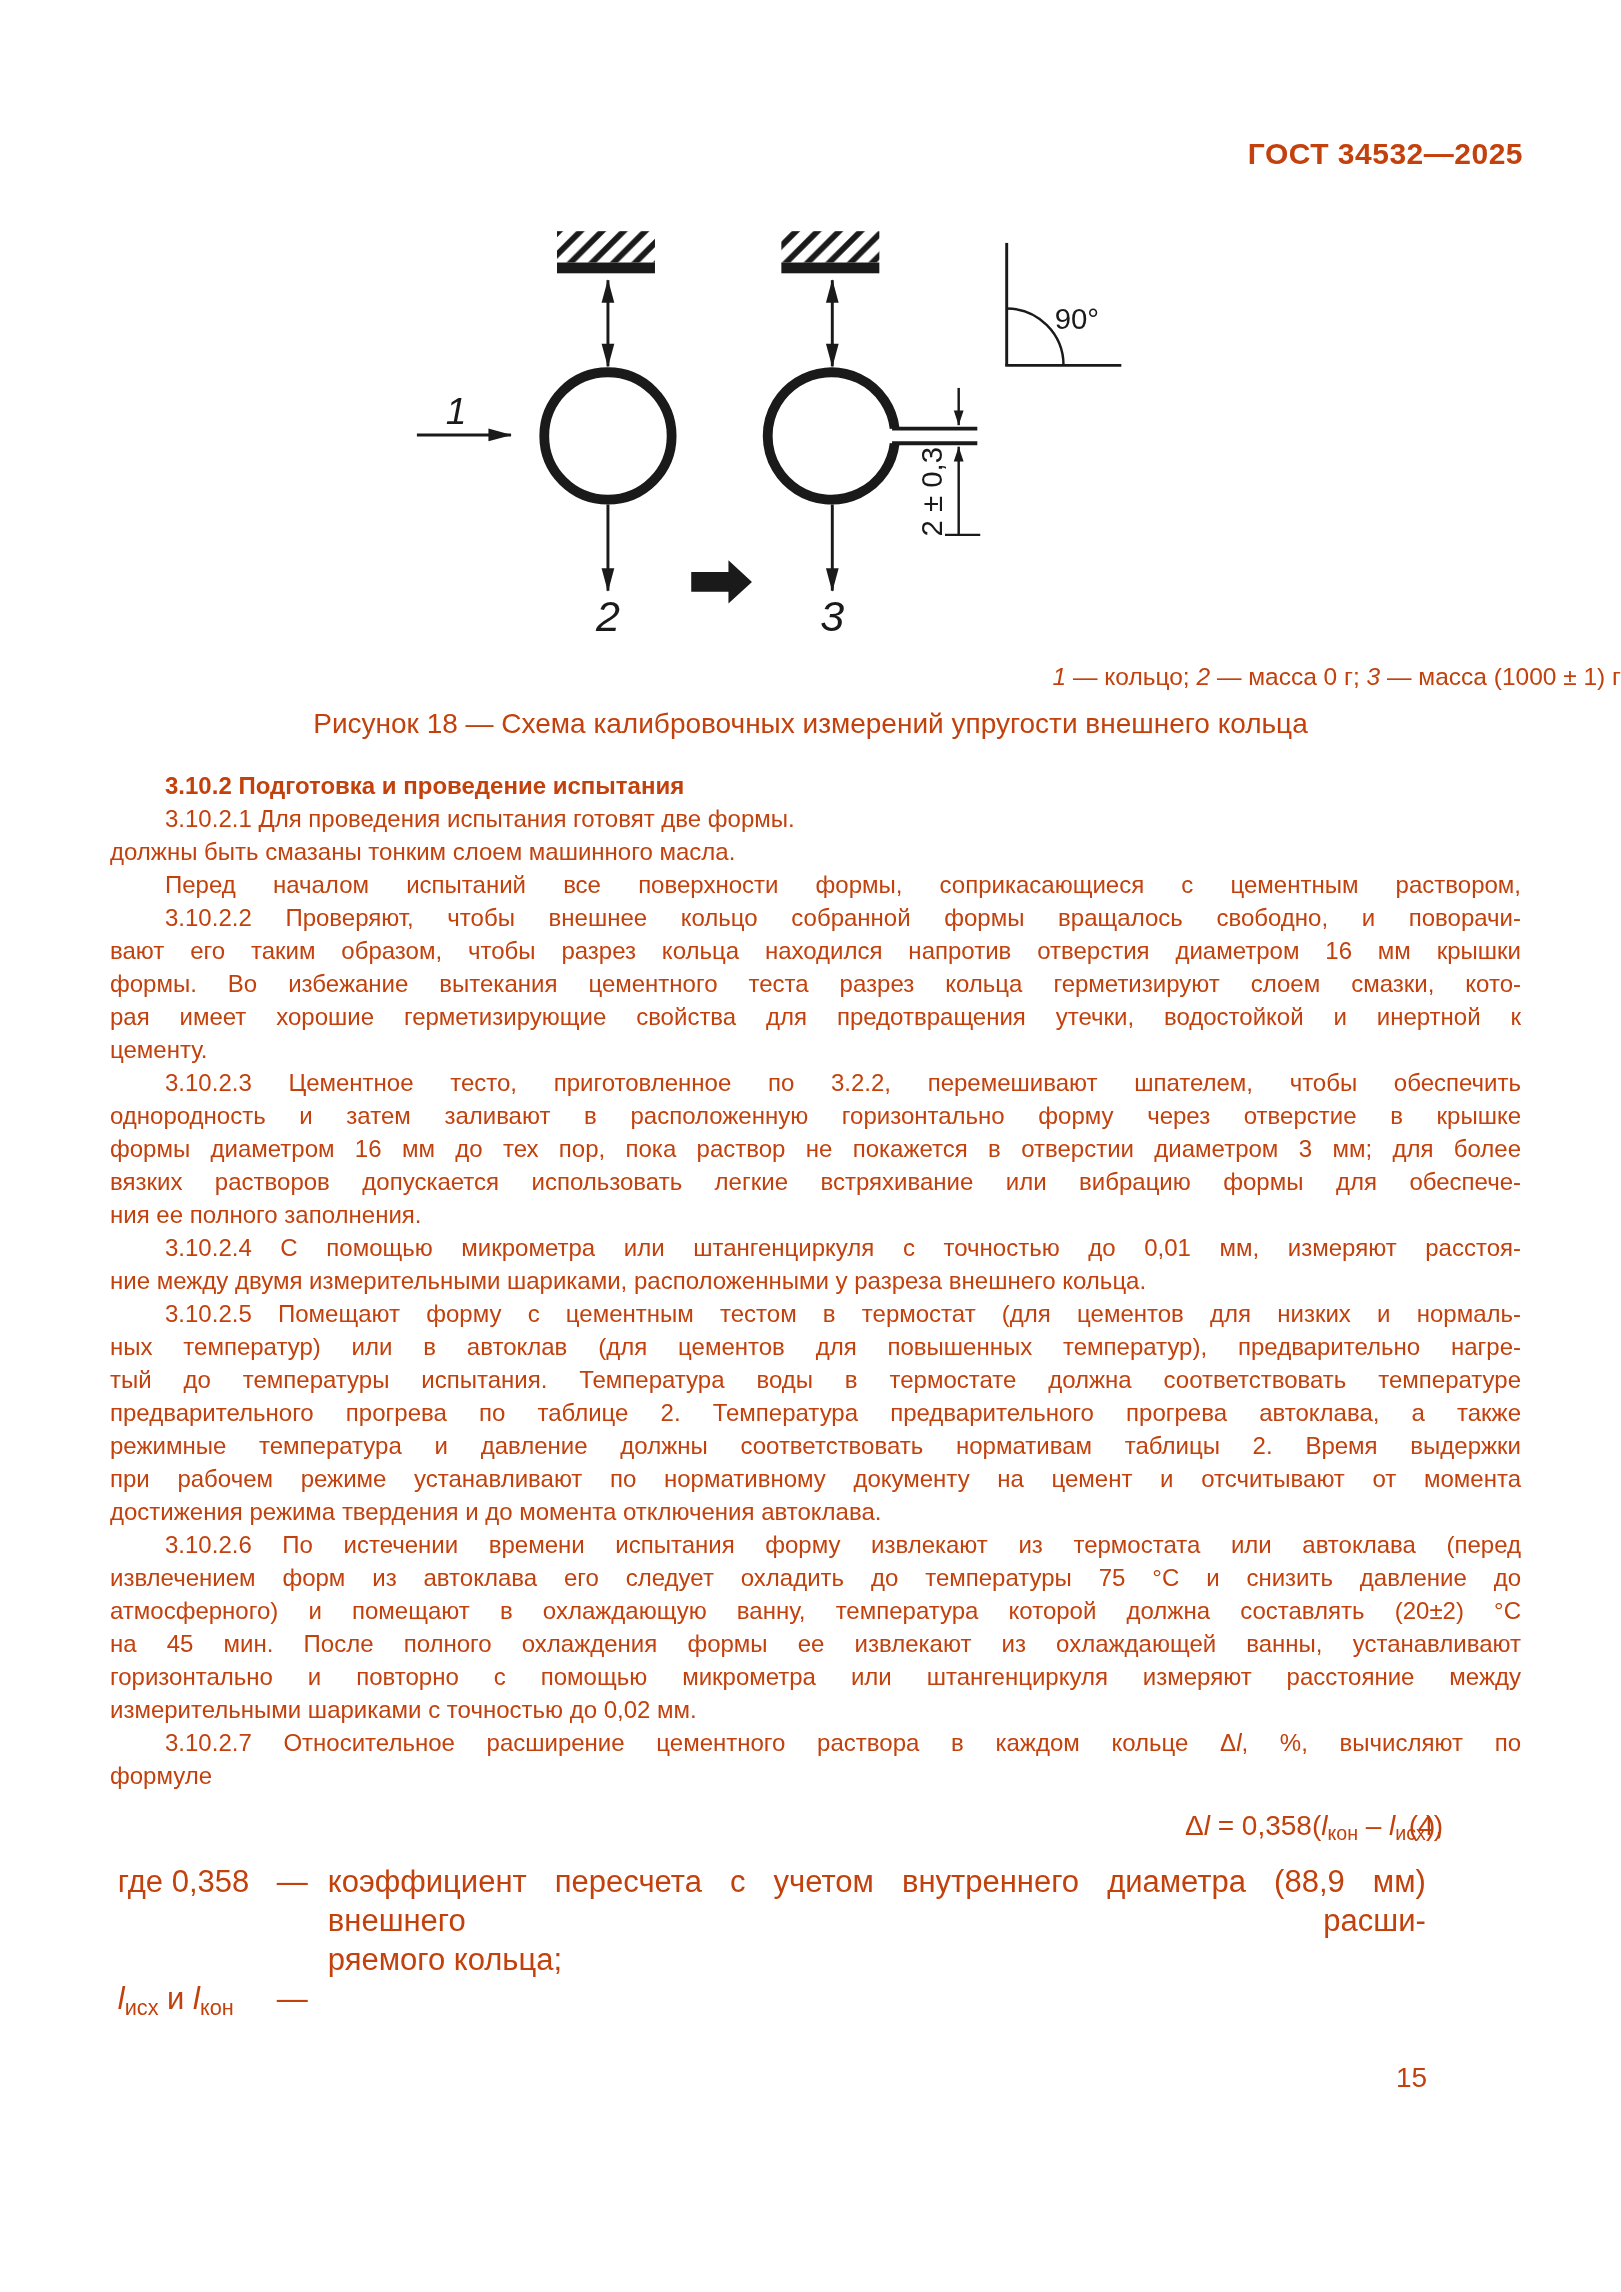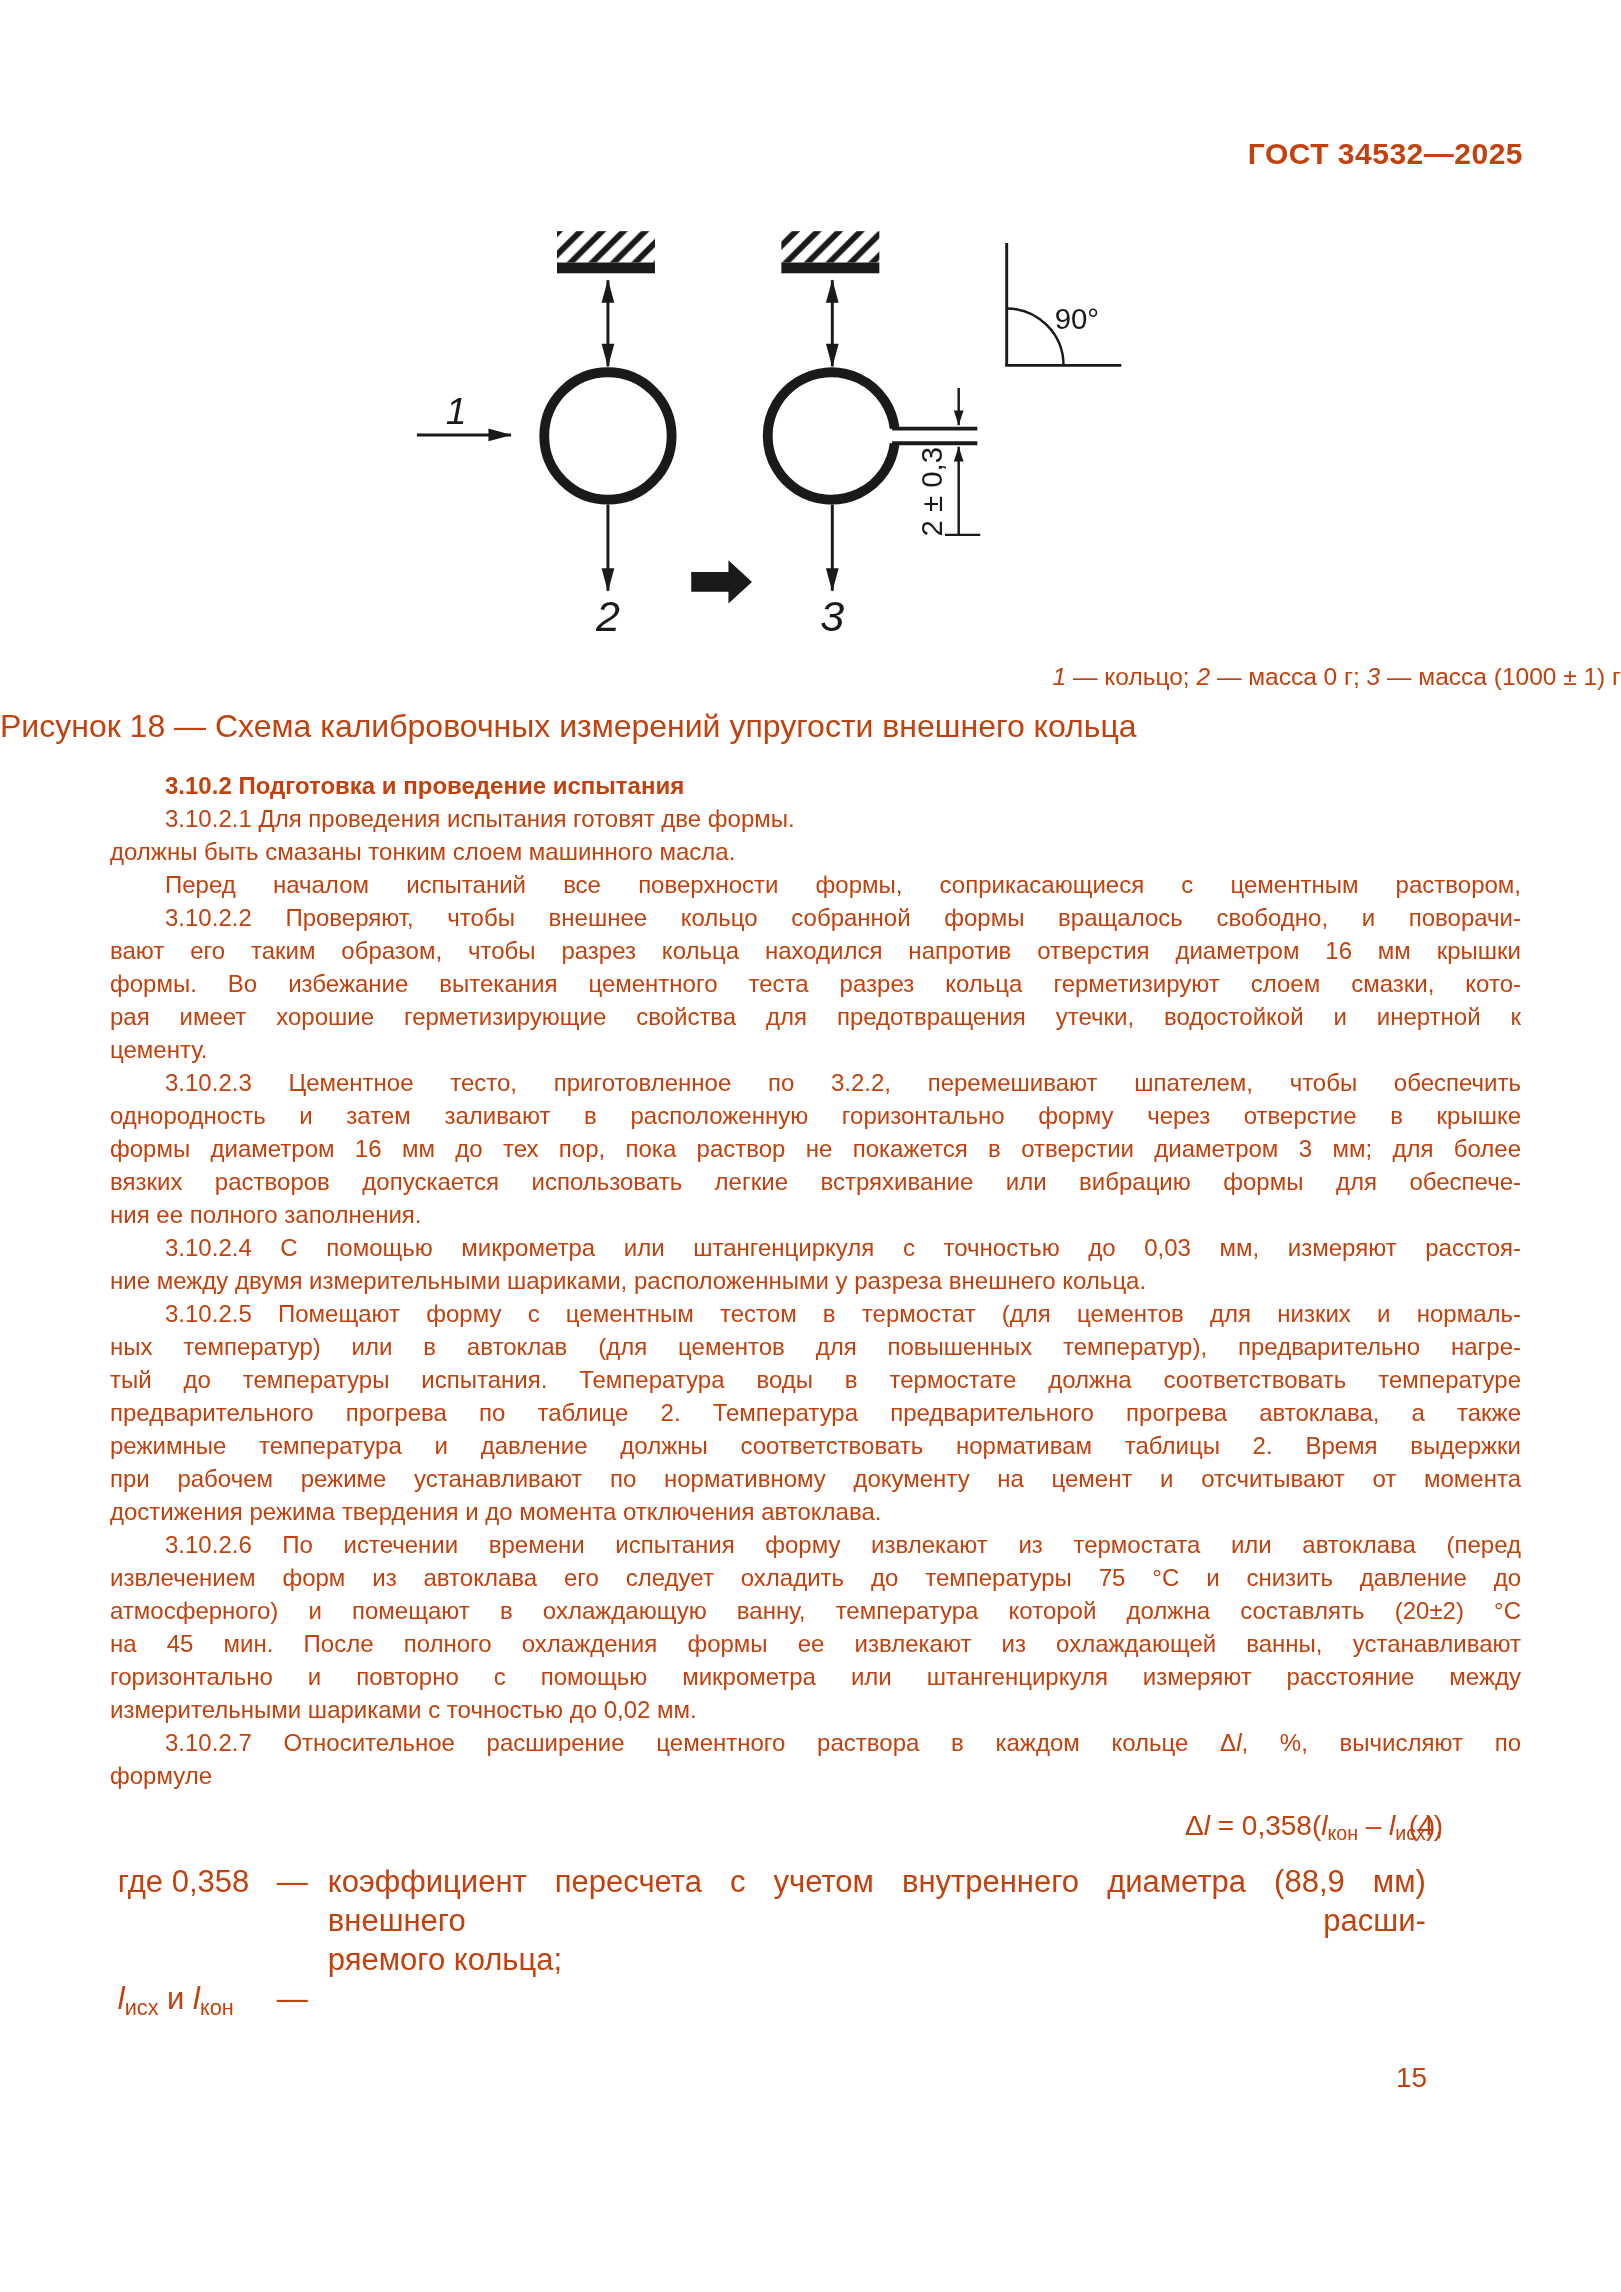--- a/index.html
+++ b/index.html
@@ -12,21 +12,21 @@
     position:absolute; top:137px; left:110px; width:1413px;
     text-align:right; font-size:30px; font-weight:bold; letter-spacing:0.5px;
   }
   .figure-wrap{ position:absolute; left:412px; top:227px; width:725px; height:412px; }
   .fig-caption{
     position:absolute; top:663px; left:0; width:100%;
     text-align:right; font-size:24.5px;
   }
   .fig-title{
     position:absolute; top:708px; left:0; width:100%;
-    text-align:left; font-size:32px;
+    text-align:center; font-size:28px;
   }
   .body-text{
     position:absolute; left:110px; top:769px; width:1411px;
     font-size:24px; line-height:33px;
   }
   .para{ margin:0; }
   .para.bold{ font-weight:bold; }
   .tline{ text-align:justify; text-align-last:justify; white-space:normal; }
   .tline.last{ text-align-last:left; }
   .tline.ind{ text-indent:55px; }
@@ -141,21 +141,21 @@
         <div class="tline last">цементу.</div>
       </div>
       <div class="para">
         <div class="tline ind">3.10.2.3 Цементное тесто, приготовленное по 3.2.2, перемешивают шпателем, чтобы обеспечить</div>
         <div class="tline">однородность и затем заливают в расположенную горизонтально форму через отверстие в крышке</div>
         <div class="tline">формы диаметром 16 мм до тех пор, пока раствор не покажется в отверстии диаметром 3 мм; для более</div>
         <div class="tline">вязких растворов допускается использовать легкие встряхивание или вибрацию формы для обеспече-</div>
         <div class="tline last">ния ее полного заполнения.</div>
       </div>
       <div class="para">
-        <div class="tline ind">3.10.2.4 С помощью микрометра или штангенциркуля с точностью до 0,03 мм, измеряют расстоя-</div>
+        <div class="tline ind">3.10.2.4 С помощью микрометра или штангенциркуля с точностью до 0,01 мм, измеряют расстоя-</div>
         <div class="tline last">ние между двумя измерительными шариками, расположенными у разреза внешнего кольца.</div>
       </div>
       <div class="para">
         <div class="tline ind">3.10.2.5 Помещают форму с цементным тестом в термостат (для цементов для низких и нормаль-</div>
         <div class="tline">ных температур) или в автоклав (для цементов для повышенных температур), предварительно нагре-</div>
         <div class="tline">тый до температуры испытания. Температура воды в термостате должна соответствовать температуре</div>
         <div class="tline">предварительного прогрева по таблице 2. Температура предварительного прогрева автоклава, а также</div>
         <div class="tline">режимные температура и давление должны соответствовать нормативам таблицы 2. Время выдержки</div>
         <div class="tline">при рабочем режиме устанавливают по нормативному документу на цемент и отсчитывают от момента</div>
         <div class="tline last">достижения режима твердения и до момента отключения автоклава.</div>

